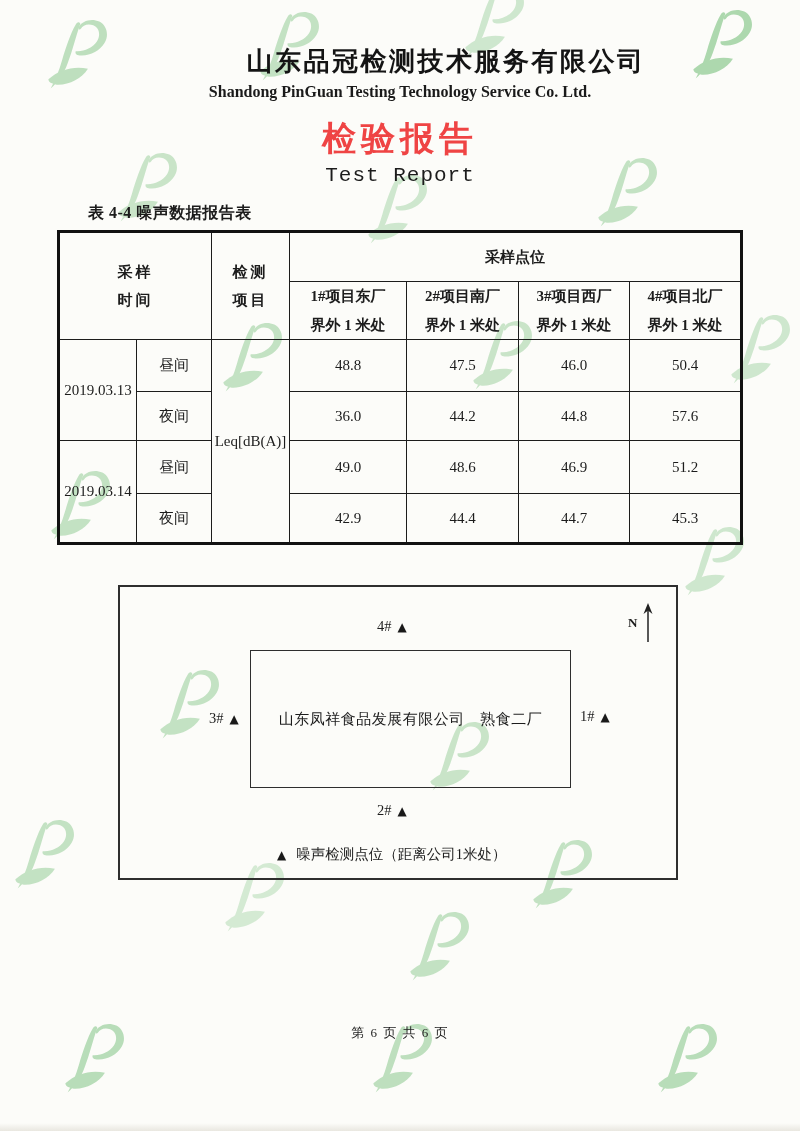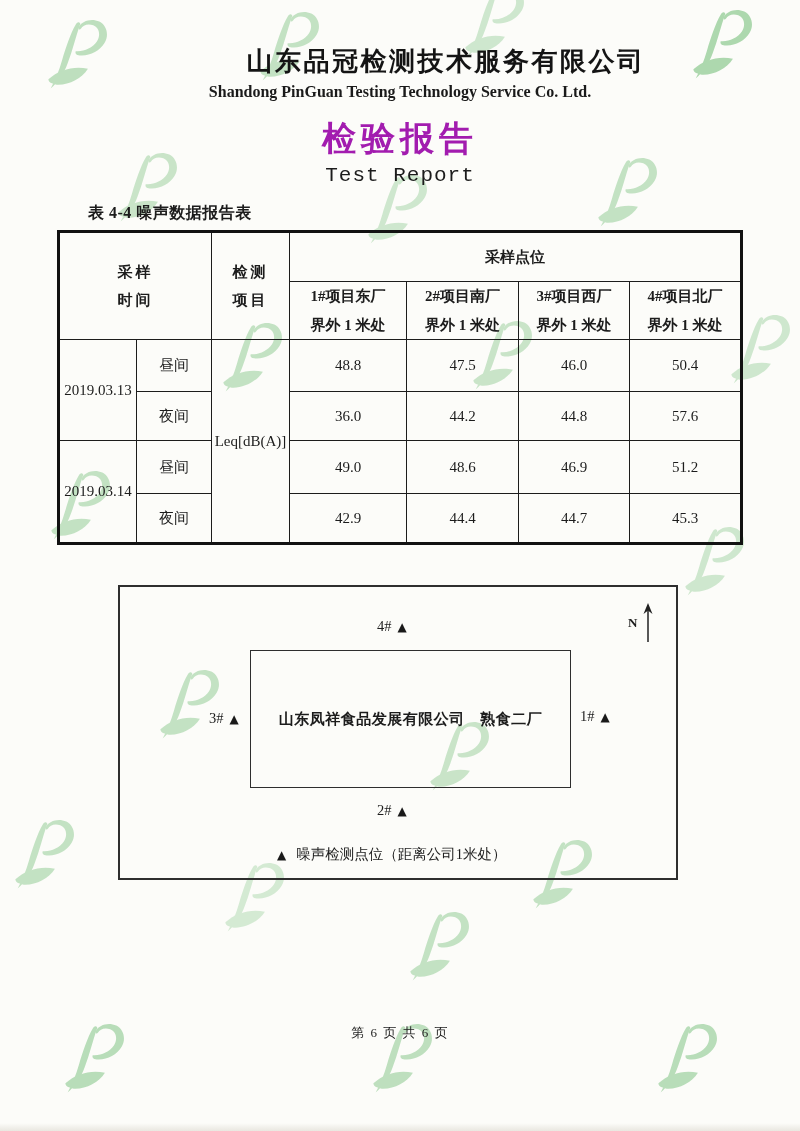--- a/index.html
+++ b/index.html
@@ -8,21 +8,21 @@
     background:#fcfcf9; overflow:hidden;
     font-family:"Liberation Serif", serif; color:#1c1c1c;
   }
   .wm-layer{position:absolute; inset:0; z-index:0;}
   .wm{position:absolute; fill:#8cc98f;}
   .content{position:absolute; inset:0; z-index:1;}
   .ctr{position:absolute; left:0; width:100%; text-align:center;}
 
   .company-cn{top:44px; font-size:26px; font-weight:bold; letter-spacing:2.5px; color:#141414;padding-left:46px;}
   .company-en{top:83px; font-size:16px; font-weight:bold; color:#1a1a1a;}
-  .title-cn{top:116px; font-size:34px; font-weight:bold; letter-spacing:5px; color:#a21caf;}
+  .title-cn{top:116px; font-size:34px; font-weight:bold; letter-spacing:5px; color:#ef4444;}
   .title-en{top:164px; font-size:21px; font-family:"Liberation Mono", monospace; letter-spacing:1px;}
 
   .tbl-caption{position:absolute; left:88px; top:203px; font-size:16px; font-weight:bold; letter-spacing:0.5px;}
 
   table.rpt{
     position:absolute; left:57px; top:230px; width:683px;
     border-collapse:collapse; table-layout:fixed;
     border:3px solid #121212;
   }
   table.rpt td{
@@ -30,21 +30,21 @@
     padding:0; font-size:15px; overflow:hidden;
   }
   td.hd{font-weight:bold;}
   .wrap2{display:inline-block; width:36px; word-break:break-all; line-height:1.9; letter-spacing:3px; text-align:center;}
   .pt-h{font-weight:bold; line-height:1.9; font-size:15px;}
   .num{font-size:15px;}
 
   .dg-outer{position:absolute; left:118px; top:585px; width:556px; height:291px; border:2px solid #2e2e2e;}
   .dg-inner{
     position:absolute; left:250px; top:650px; width:319px; height:136px;
-    border:1.5px solid #2e2e2e; display:flex; align-items:center; justify-content:center;font-weight:bold;
+    border:1.5px solid #2e2e2e; display:flex; align-items:center; justify-content:center;
   }
   .factory-label{font-size:15px; letter-spacing:0.5px;}
   .marker{position:absolute; display:flex; align-items:center; gap:6px; font-size:14.5px;}
   .tri{font-family:"DejaVu Sans", sans-serif; font-size:12px; line-height:1; color:#191919;}
   .north{position:absolute; left:628px; top:603px; display:flex; align-items:center; gap:5px;}
   .north-n{font-size:13px; font-weight:bold;}
   .legend{position:absolute; left:277px; top:845px; display:flex; align-items:center; gap:10px; font-size:14.5px;}
 
   .blank-note{top:901px; font-size:19px; color:#2c2c2c; letter-spacing:0.5px;}
   .footer{top:1024px; font-size:13px; letter-spacing:1.5px;}

